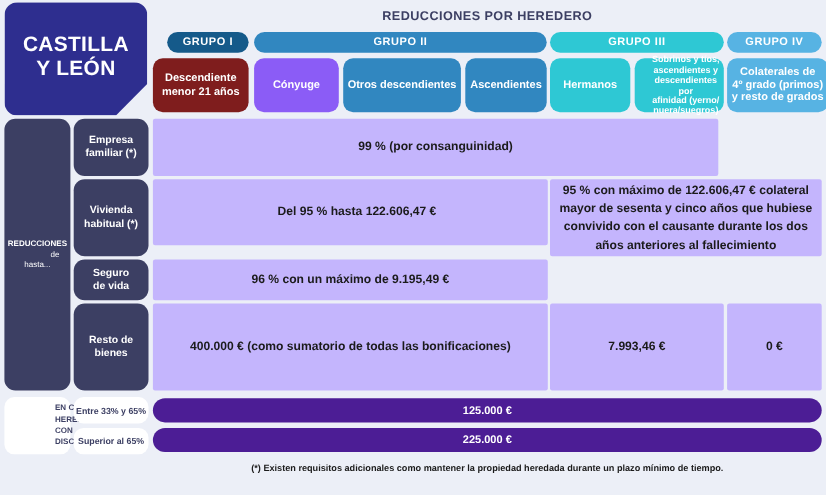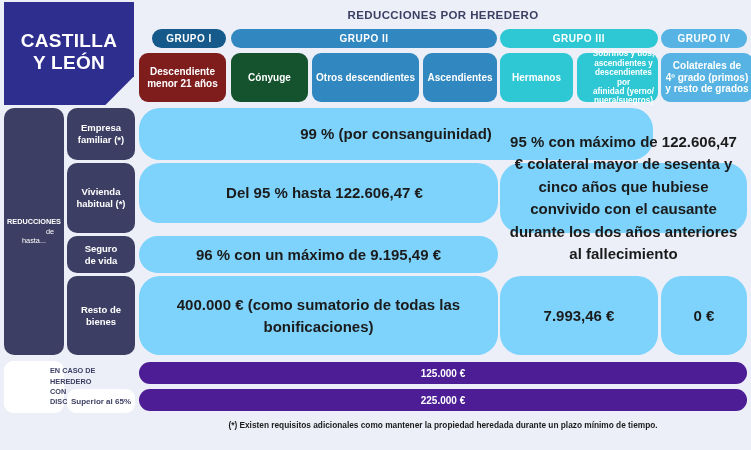--- a/index.html
+++ b/index.html
@@ -10,21 +10,21 @@
     overflow:hidden;
     position:relative;
     color:#3c3f63;
   }
   .root{position:absolute;inset:0;}
 
   
   .title-box{
     position:absolute;left:4px;top:2px;width:130px;height:103px;
     background:#2e2e8f;
-    border-radius:0;
+    border-radius:12px;
     -webkit-clip-path:polygon(0 0, 100% 0, 100% 72%, 78% 100%, 0 100%);
     clip-path:polygon(0 0, 100% 0, 100% 72%, 78% 100%, 0 100%);
     display:flex;align-items:center;justify-content:center;
   }
   .title-box .t{
     color:#ffffff;font-weight:bold;font-size:19px;line-height:1.12;
     text-align:center;letter-spacing:.3px;
     margin-top:-4px;
   }
 
@@ -68,24 +68,24 @@
   .rowlabel{
     position:absolute;left:67px;width:68px;
     background:#3c3f63;border-radius:10px;
     display:flex;align-items:center;justify-content:center;
     color:#fff;font-weight:bold;font-size:9.5px;line-height:1.22;
     text-align:center;box-sizing:border-box;padding:0 3px;
   }
 
   
   .vcard{
-    position:absolute;background:#7dd3fc;border-radius:21px;
+    position:absolute;background:#c4b5fd;border-radius:2px;
     display:flex;align-items:center;justify-content:center;
     text-align:center;box-sizing:border-box;padding:4px 8px;
-    color:#1b1b1b;font-size:15px;font-weight:bold;line-height:1.42;
+    color:#1b1b1b;font-size:11px;font-weight:bold;line-height:1.42;
   }
 
   
   .dis-label{
     position:absolute;left:4px;top:361px;width:60px;height:52px;
     background:#ffffff;border-radius:9px;
     display:flex;align-items:center;justify-content:flex-start;
     box-sizing:border-box;padding-left:6px;
   }
   .dis-label .dt{
@@ -133,21 +133,21 @@
     </div>
     <div class="gpill" style="left:661px;width:86px;background:#57b3e3;">
       <span>GRUPO IV</span>
     </div>
   </div>
 
   <div class="heirrow">
     <div class="hcard" style="left:139px;width:87px;background:#7f1d1d;">
       <span>Descendiente<br>menor 21 años</span>
     </div>
-    <div class="hcard" style="left:231px;width:77px;background:#14532d;">
+    <div class="hcard" style="left:231px;width:77px;background:#8b5cf6;">
       <span>Cónyuge</span>
     </div>
     <div class="hcard" style="left:312px;width:107px;background:#3187c0;">
       <span>Otros descendientes</span>
     </div>
     <div class="hcard" style="left:423px;width:74px;background:#3187c0;align-items:center;">
       <span>Ascendientes</span>
     </div>
     <div class="hcard" style="left:500px;width:73px;background:#2ec8d4;">
       <span>Hermanos</span>
@@ -202,20 +202,23 @@
     <span>7.993,46 €</span>
   </div>
   <div class="vcard" style="left:661px;top:276px;width:86px;height:79px;">
     <span>0 €</span>
   </div>
 
   <div class="dis-label">
     <div class="dt">EN CASO DE<br>HEREDERO<br>CON<br>DISCAPACIDAD</div>
   </div>
 
+  <div class="dis-sub" style="top:361px;">
+    <span>Entre 33% y 65%</span>
+  </div>
   <div class="dis-bar" style="top:362px;">
     <span>125.000 €</span>
   </div>
 
   <div class="dis-sub" style="top:389px;">
     <span>Superior al 65%</span>
   </div>
   <div class="dis-bar" style="top:389px;">
     <span>225.000 €</span>
   </div>

